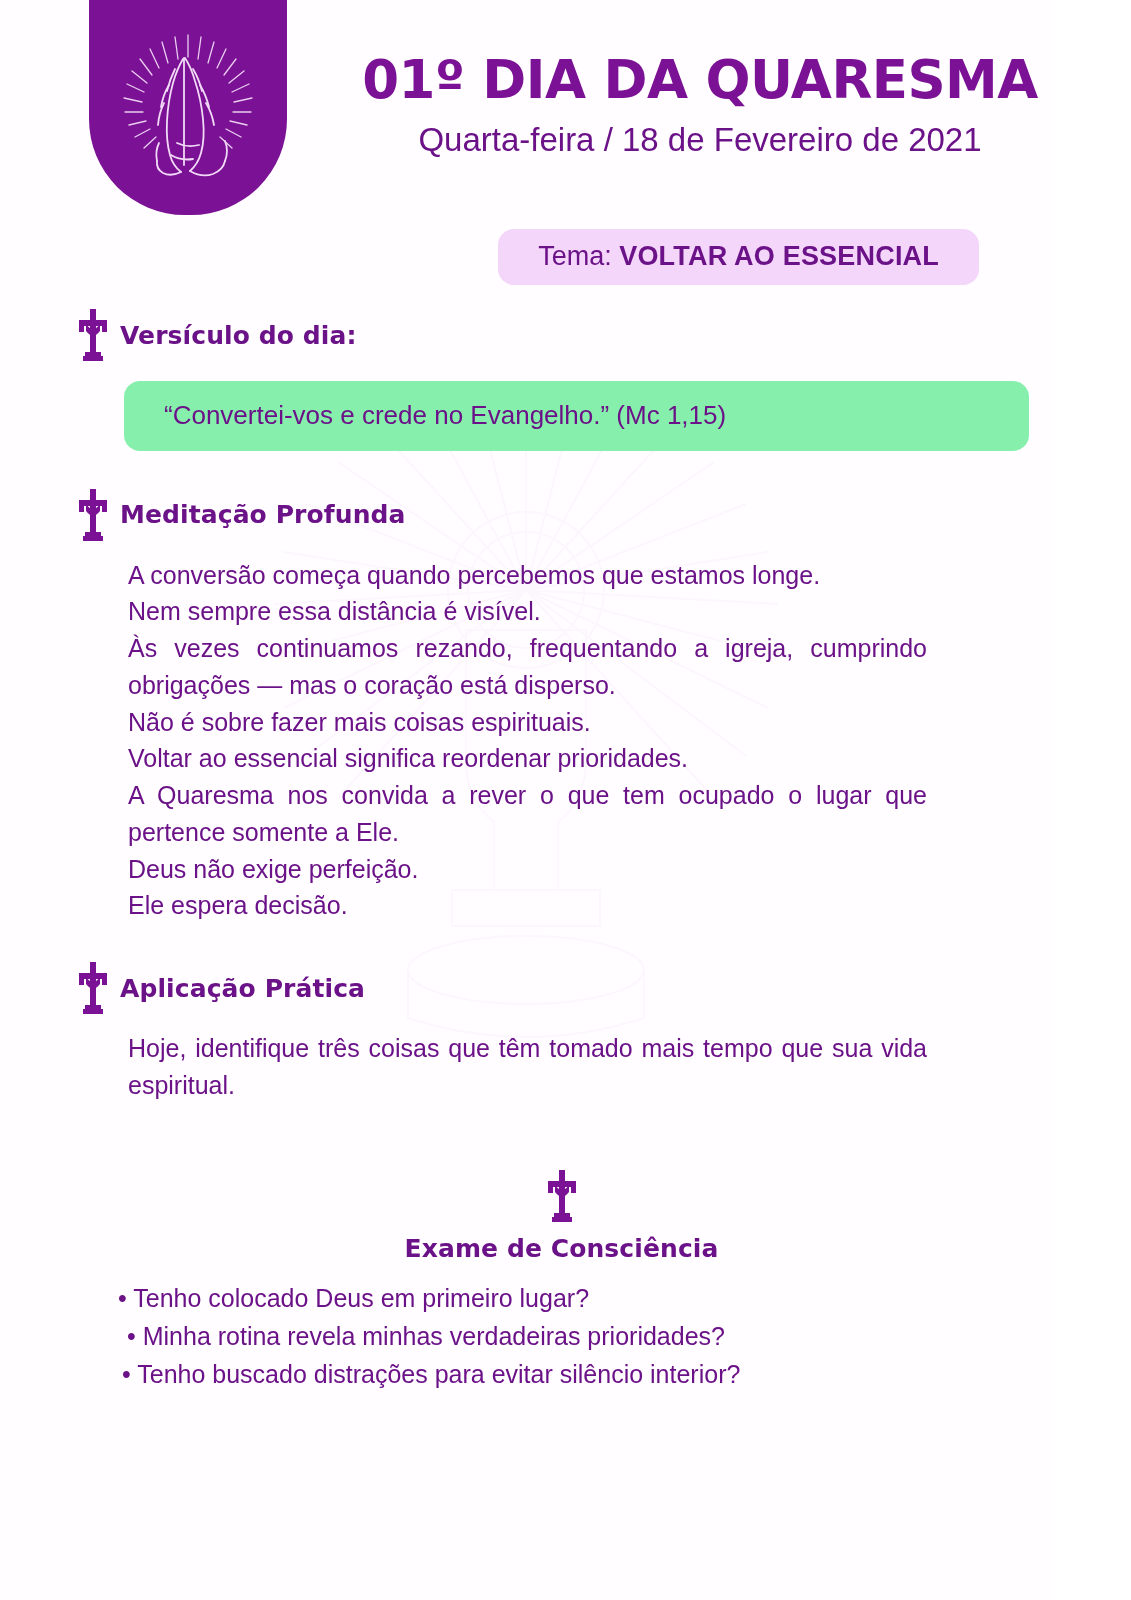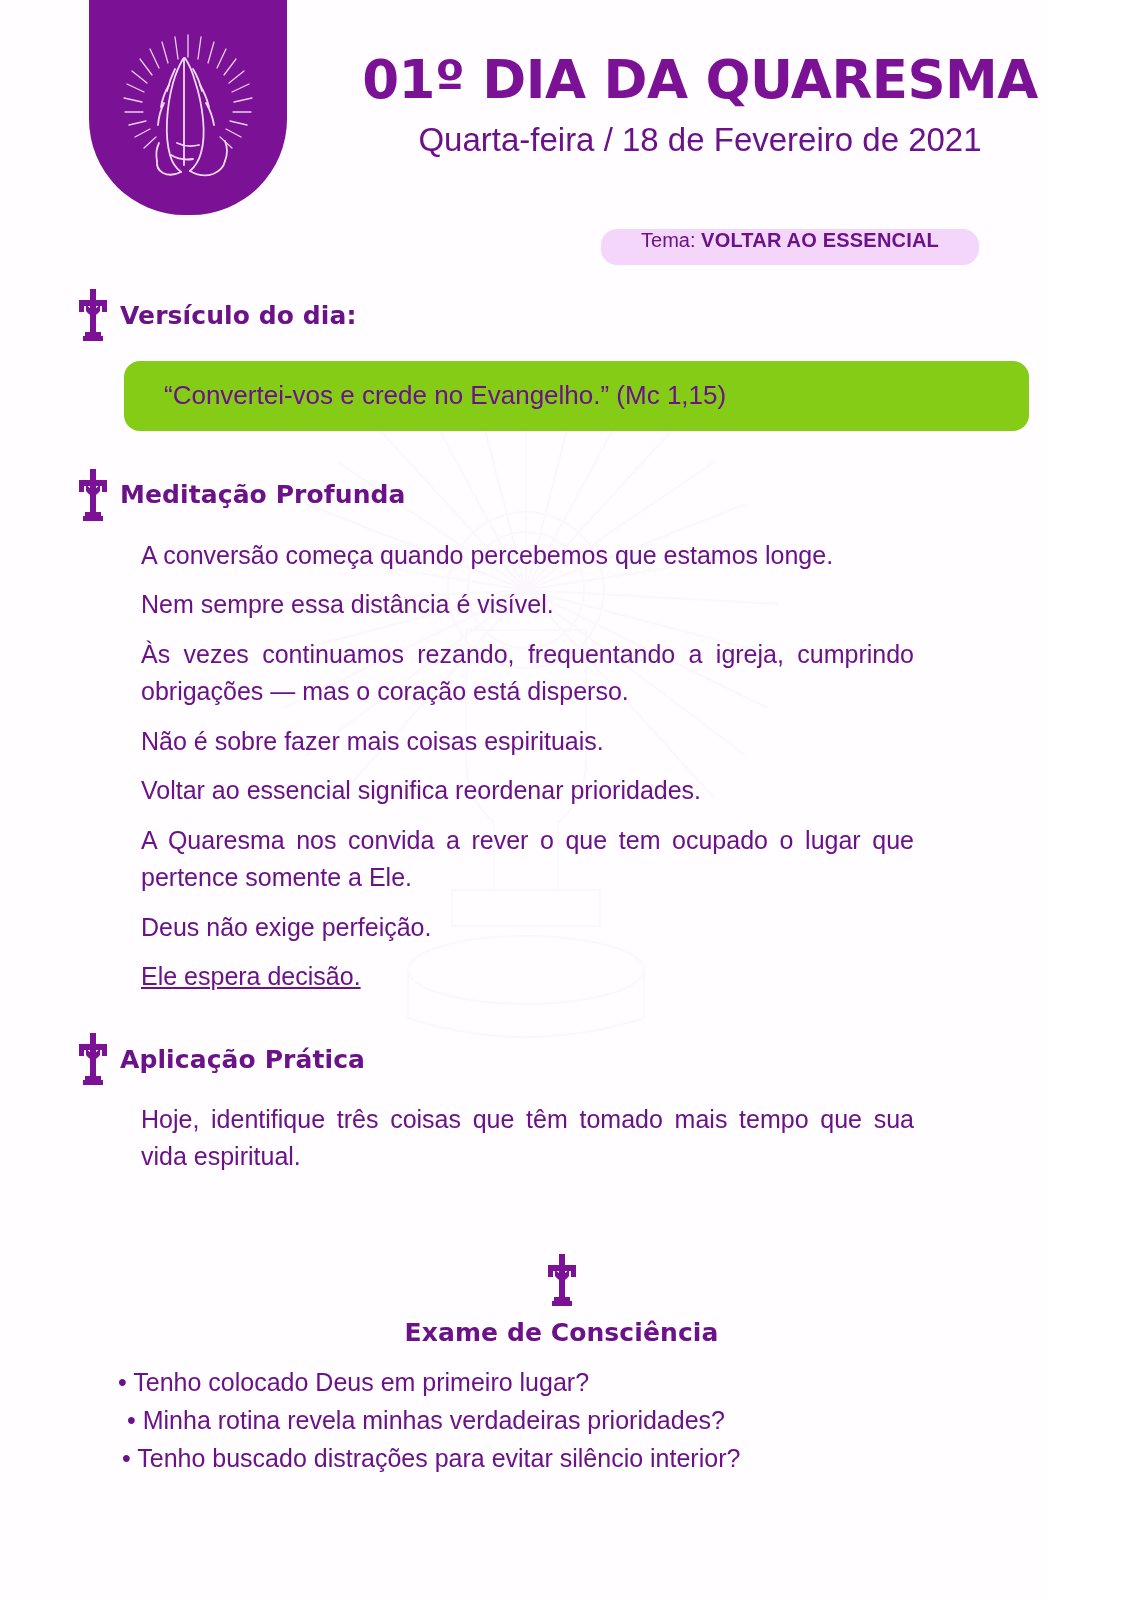--- a/index.html
+++ b/index.html
@@ -89,22 +89,22 @@
     position: relative;
     z-index: 2;
     margin-top: 14px;
     padding-right: 72px;
     display: flex;
     justify-content: flex-end;
   }
   .theme-badge {
     background: #F4D6FB;
     border-radius: 16px;
-    padding: 0 40px 13px 40px;
-    font-size: 20px;
+    padding: 12px 40px 13px 40px;
+    font-size: 27px;
     color: #6B1288;
     white-space: nowrap;
   }
   .theme-badge .t-label { font-weight: 400; }
   .theme-badge .t-value { font-weight: 700; color:#6B1288; letter-spacing:0.2px; }
 
   
   .content { position: relative; z-index: 2; }
 
   .section-head {
@@ -119,42 +119,42 @@
     font-size: 25px;
     font-weight: 700;
     color: #6B1288;
     letter-spacing: 0.1px;
     white-space: nowrap;
   }
 
   .verse-box {
     margin: 18px 0 0 124px;
     width: 905px;
-    background: #84cc16;
+    background: #86efac;
     border-radius: 16px;
     padding: 18px 0 19px 0;
     box-sizing: border-box;
   }
   .verse-text {
     font-size: 26px;
     color: #6B1288;
     padding-left: 40px;
     line-height: 1.25;
   }
 
   .body-text {
     margin: 14px 124px 0 128px;
     font-size: 25px;
     line-height: 1.47;
     color: #6B1288;
     text-align: justify;
     text-justify: inter-word;
   }
-  .body-text p { margin: 13px; }
-  .body-text p.last-line { text-align: left; text-decoration: underline; }
+  .body-text p { margin: 0; }
+  .body-text p.last-line { text-align: left; }
 
   .bullets {
     margin: 16px 0 0 0;
     padding: 0;
     list-style: none;
   }
   .bullets li {
     font-size: 25px;
     line-height: 1.52;
     color: #6B1288;

